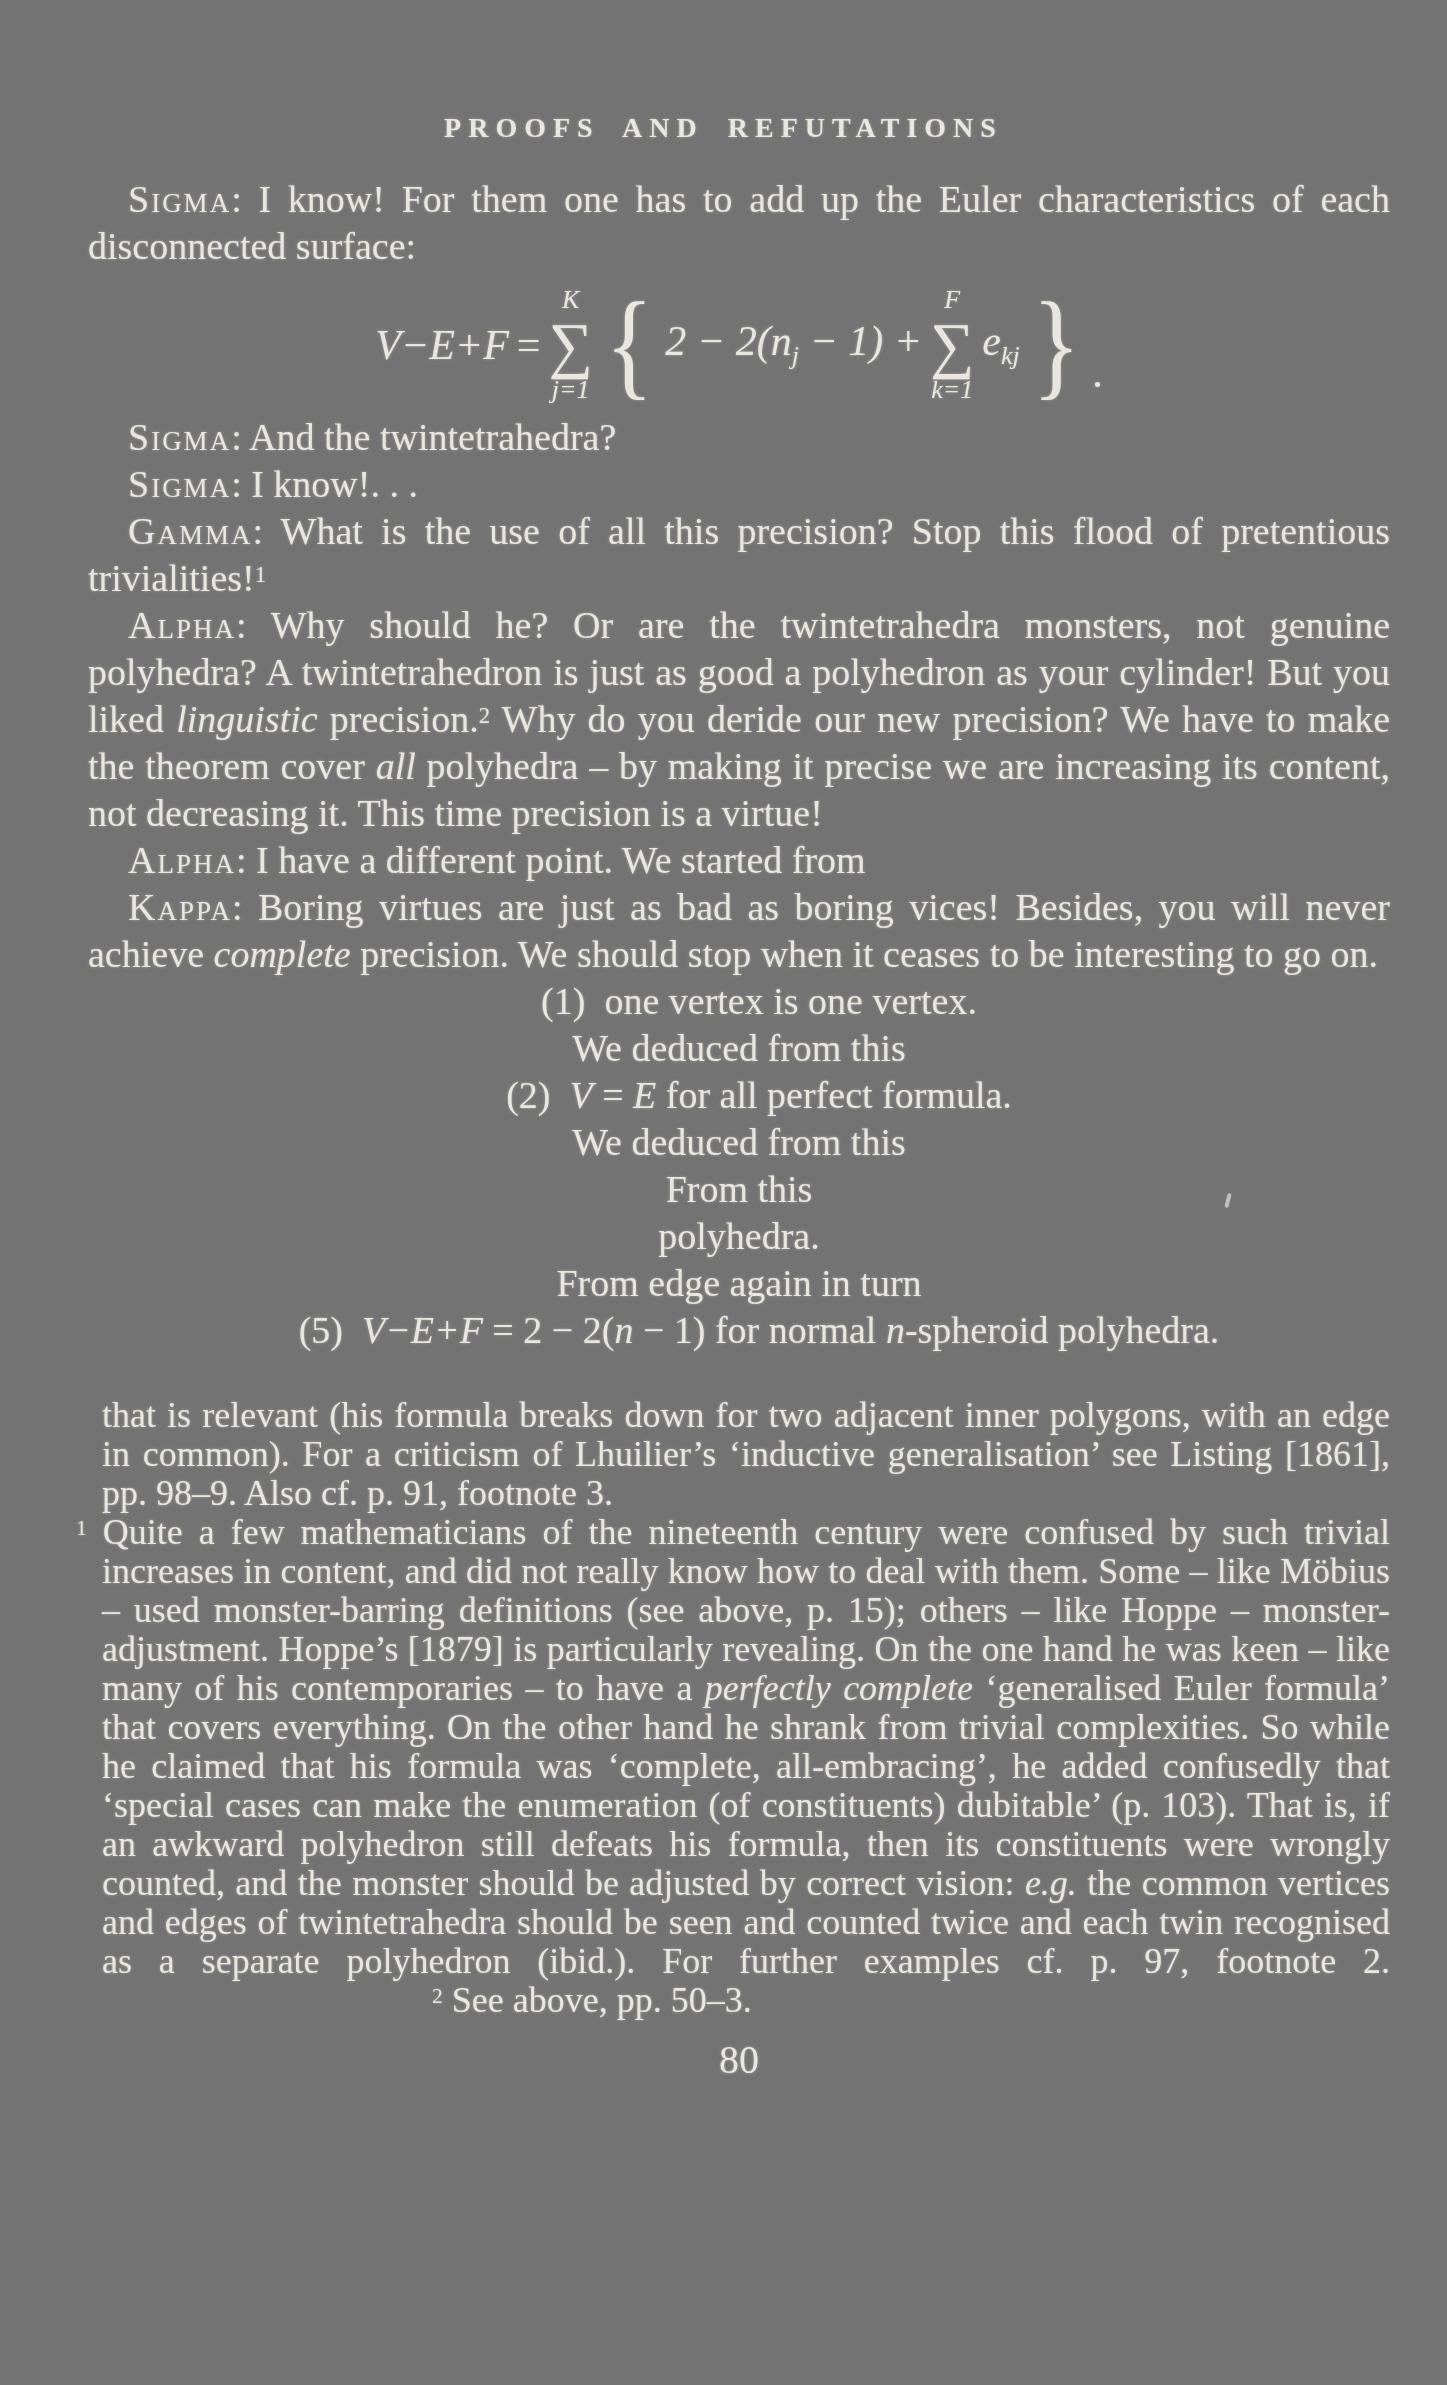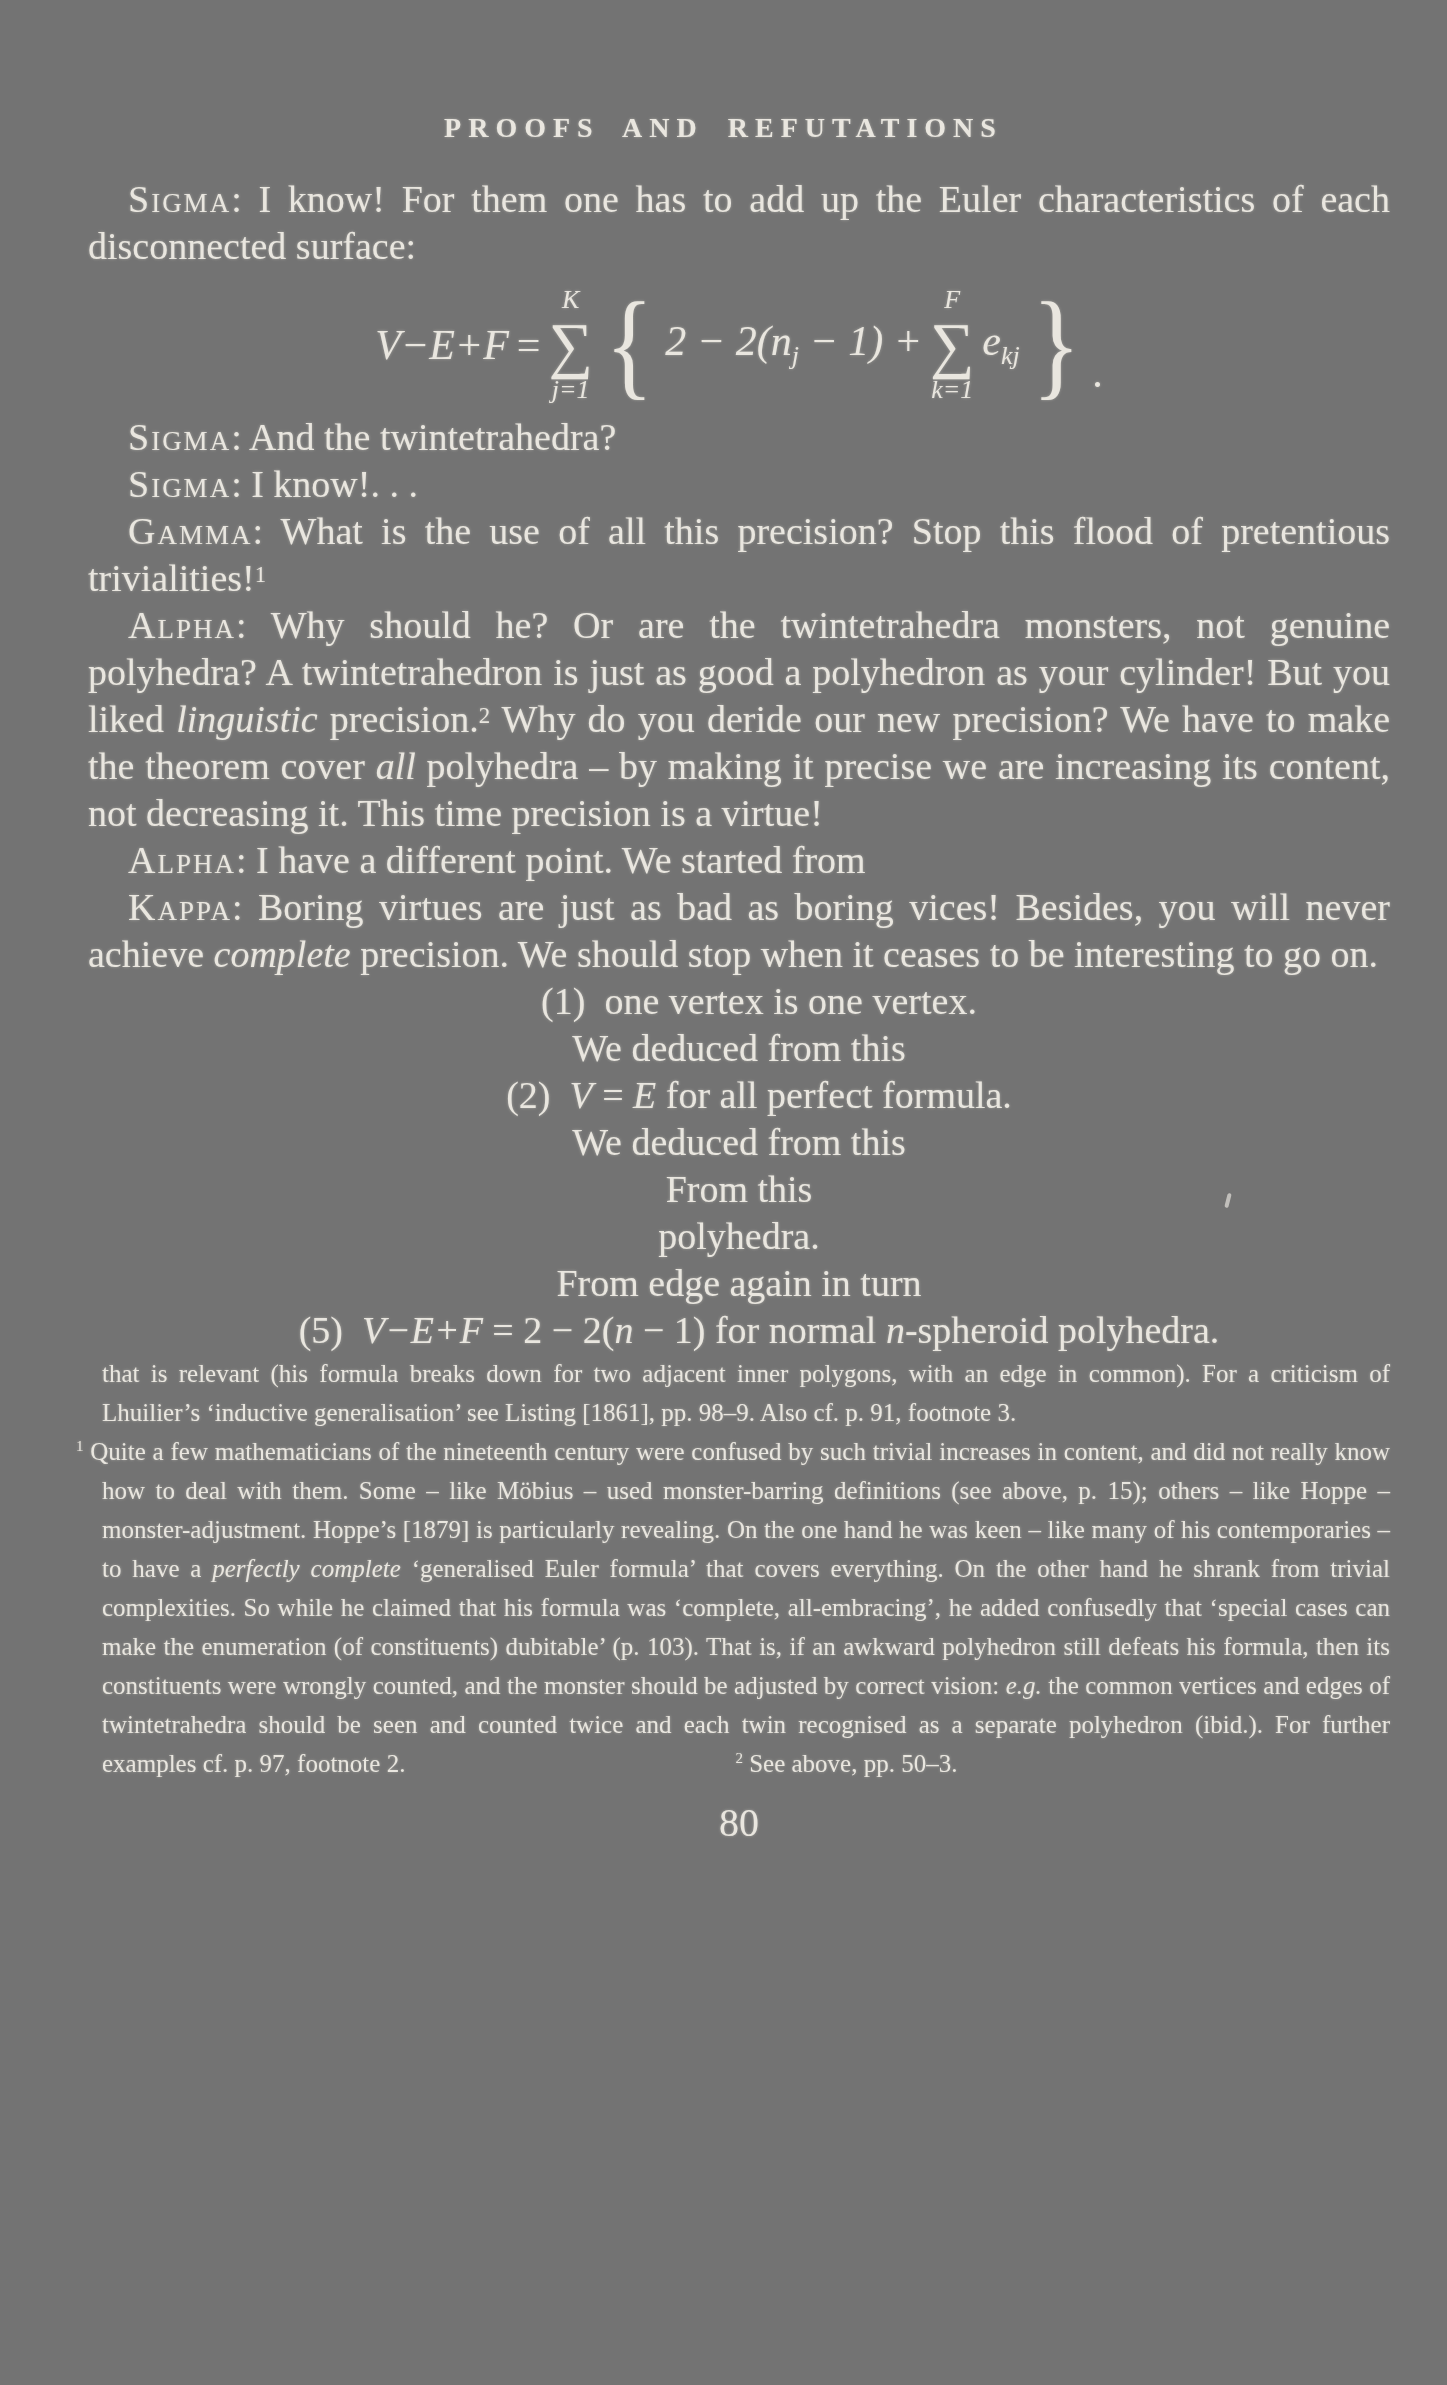--- a/index.html
+++ b/index.html
@@ -42,22 +42,22 @@
   }
   .sum { display:inline-flex; flex-direction:column; align-items:center; line-height:1; }
   .sum-top,.sum-bot { font-size:26px; line-height:1.05; }
   .sigma { font-size:62px; font-style:normal; line-height:0.95; padding:2px 0; }
   .f-sub { font-size:26px; font-style:italic; }
   .brace { font-size:118px; font-style:normal; font-weight:400; line-height:1; transform:scaleX(0.85); }
   .f-period { align-self:flex-end; margin-bottom:10px; font-style:normal; }
 
   
   .footnotes {
-    margin-left:14px;
-    font-size:25px; line-height:39px;
+    margin-top:42px; margin-left:14px;
+    font-size:36px; line-height:39px;
     text-align:justify;
   }
   .fn-para { text-indent:0; }
   .fn-marked { text-indent:-26px; padding-left:0; }
   .fn-inline { display:inline; }
   .fn-gap { display:inline-block; width:330px; }
 
   .page-number {
     margin-top:16px;
     text-align:center; font-size:40px; text-indent:0;

